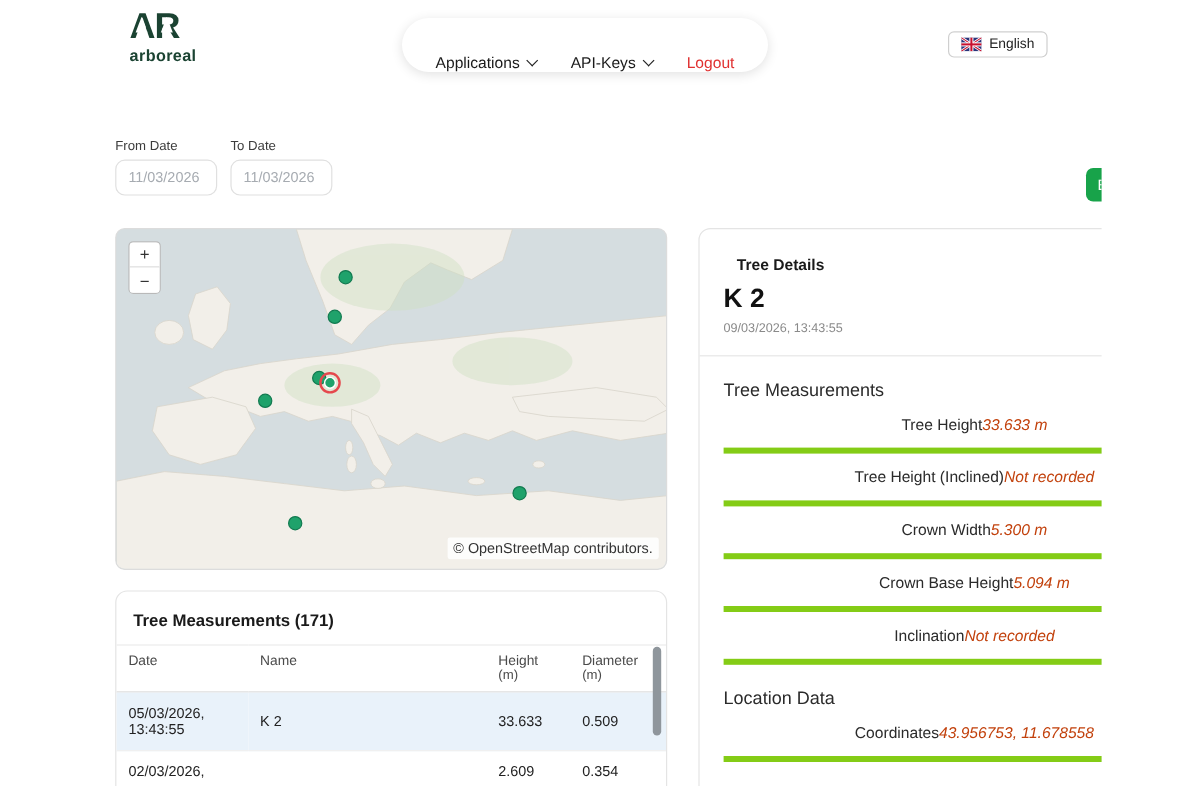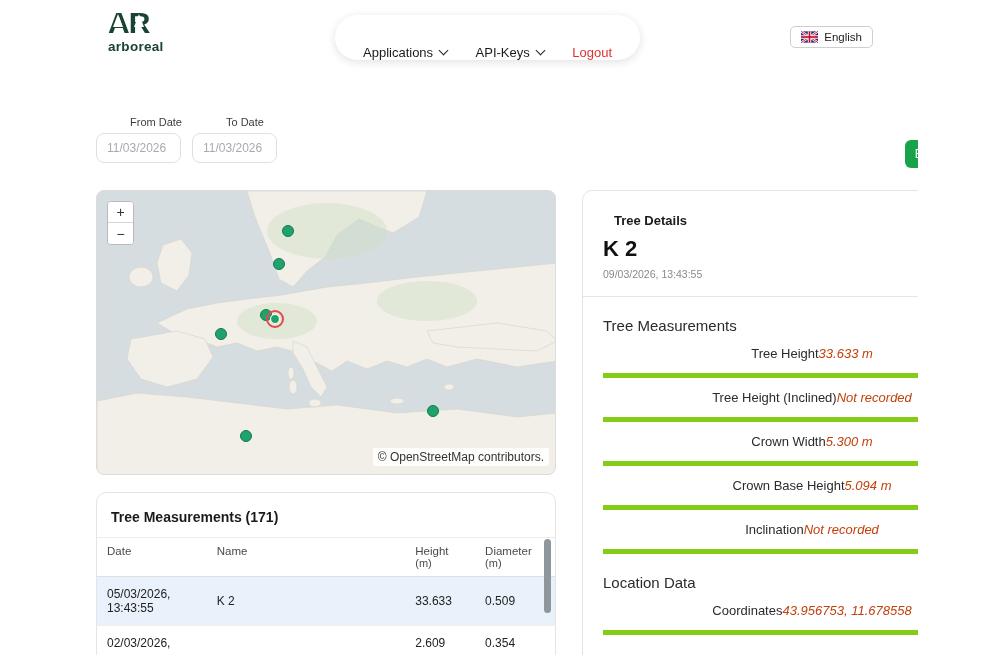--- a/index.html
+++ b/index.html
@@ -22,21 +22,21 @@
   .nav-item.logout { color:var(--logout_red,#e03131); }
 
   .lang-btn { position:absolute; right:45px; top:26px; display:flex; align-items:center; gap:6px; padding:4px 10px;
               border:1px solid #cfcfcf; border-radius:5px; background:#fff; font-size:11.5px; color:#222;
               font-family:"Liberation Sans",sans-serif; cursor:pointer; }
 
   
   .filter { position:absolute; top:116px; }
   .filter.from { left:14px; }
   .filter.to { left:110px; }
-  .filter label { display:block; font-size:11px; color:#3c3c3c; margin-bottom:5px;margin-left:34px; }
+  .filter label { display:block; font-size:11px; color:#3c3c3c; margin-bottom:5px; }
   .date-input { width:85px; height:30px; border:1px solid #e0e0e0; border-radius:8px; background:#fff;
                 display:flex; align-items:center; padding:0 10px; font-size:12px; color:#a6abb1; cursor:text; }
   .export-btn { position:absolute; left:823px; top:140px; width:136px; height:28px; background:var(--accent_green,#18a34a);
                 color:#fff; border:none; border-radius:6px; font-size:12.5px; font-family:"Liberation Sans",sans-serif; cursor:pointer; }
 
   
   .map-card { position:absolute; left:14px; top:190px; width:460px; height:285px; border-radius:8px; overflow:hidden;
               border:1px solid #dcdcdc; background:#d5dde0; }
   .zoom-ctl { position:absolute; left:10px; top:10px; width:27px; border:1px solid #b9b9b9; border-radius:4px; overflow:hidden; background:#fff; }
   .zoom-ctl button { display:block; width:100%; height:21px; background:#fff; border:none; font-size:14px; color:#333; cursor:pointer; line-height:1; }

